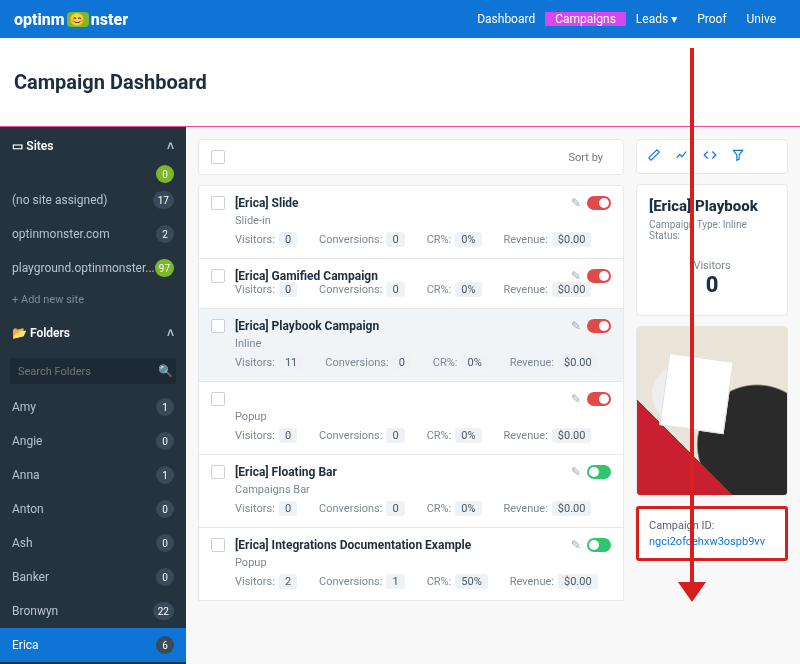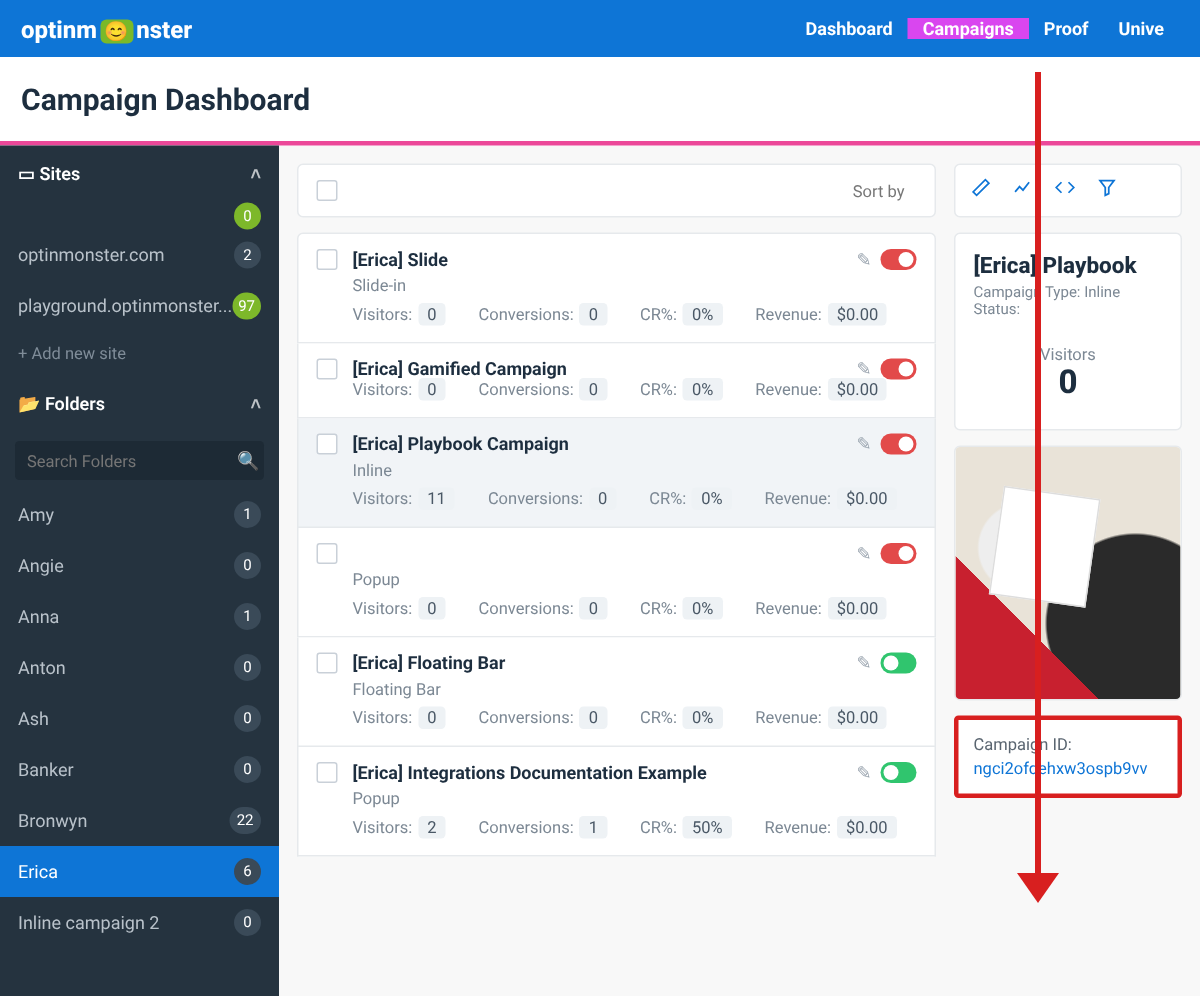--- a/index.html
+++ b/index.html
@@ -1,23 +1,23 @@
 <!DOCTYPE html>
 <html><head>
 <meta charset="utf-8">
 <style>
 *{box-sizing:border-box;margin:0;padding:0;font-family:-apple-system,BlinkMacSystemFont,"Segoe UI",Roboto,sans-serif}
 body{background:#f8f8f8;width:800px;height:664px;overflow:hidden;font-size:12px;color:#333}
 .topbar{background:#0e75d6;height:38px;display:flex;align-items:center;padding:0 14px;color:#fff}
-.logo{font-weight:800;font-size:16px;display:flex;align-items:flex-end;gap:2px}
+.logo{font-weight:800;font-size:16px;display:flex;align-items:center;gap:2px}
 .logo .smile{background:#7ab929;border-radius:4px;padding:0 3px;font-size:13px}
 .topnav{margin-left:auto;display:flex;gap:0;font-size:12px}
-.topnav a{color:#fff;text-decoration:none;padding:0 10px;font-weight:700}
+.topnav a{color:#fff;text-decoration:none;padding:0 10px;font-weight:400}
 .topnav a.active{background:#d946ef}
-.pagehdr{background:#fff;padding:16px 14px;border-bottom:3px solid #ec4899}
+.pagehdr{background:#fff;padding:32px 14px;border-bottom:1px solid #ec4899}
 .pagehdr h1{font-size:20px;color:#1d2e3f;font-weight:700}
 .workspace{display:flex;height:calc(664px - 38px - 52px)}
 .sidebar{width:186px;background:#25333f;color:#cfd6dc;overflow-y:auto;font-size:12px}
 .sidehdr{display:flex;align-items:center;padding:12px 12px;color:#fff;font-weight:600}
 .sidehdr .chev{margin-left:auto;opacity:.7}
 .siderow{display:flex;align-items:center;padding:8px 12px;cursor:pointer;color:#b9c2ca}
 .siderow.selected{background:#0e75d6;color:#fff}
 .badge{margin-left:auto;min-width:18px;height:18px;border-radius:9px;background:#3a4a58;color:#fff;font-size:10px;display:flex;align-items:center;justify-content:center;padding:0 5px}
 .badge.green{background:#7db82a}
 .badge.lonely{margin-left:auto;margin-right:12px}
@@ -70,20 +70,21 @@
 svg.ic{width:14px;height:14px;stroke:currentColor;fill:none;stroke-width:2}
 </style>
 </head>
 <body>
 
 <div class="topbar">
   <div class="logo">optinm<span class="smile">😊</span>nster</div>
   <nav class="topnav">
     <a>Dashboard</a>
     <a class="active">Campaigns</a>
+    <a><span>Leads</span> <span>▾</span></a>
     <a>Proof</a>
     <a>Unive</a>
   </nav>
 </div>
 
 <div class="pagehdr">
   <h1>Campaign Dashboard</h1>
 </div>
 
 <div class="workspace">
@@ -91,20 +92,24 @@
     <div class="sidehdr">
       <span>▭</span>&nbsp;
       <span>Sites</span>
       <span class="chev">˄</span>
     </div>
     <div style="display:flex">
         <span class="badge green lonely">0</span>
       </div>
     <div id="sites-list">
         <div class="siderow">
+          <span>(no site assigned)</span>
+          <span class="badge">17</span>
+        </div>
+        <div class="siderow">
           <span>optinmonster.com</span>
           <span class="badge">2</span>
         </div>
         <div class="siderow">
           <span>playground.optinmonster...</span>
           <span class="badge green">97</span>
         </div>
       </div>
     <div class="addsite">+ Add new site</div>
 
@@ -232,21 +237,21 @@
           </div>
           <div class="card">
             <div class="crow1">
               <div class="cb"></div>
               <span class="ctitle">[Erica] Floating Bar</span>
               <div class="cactions">
                 <span class="editic">✎</span>
                 <div class="toggle on"></div>
               </div>
             </div>
-            <div class="subtype">Floating Bar</div>
+            <div class="subtype">Campaigns Bar</div>
             <div class="stats">
               <span>Visitors:<span class="val">0</span></span>
               <span>Conversions:<span class="val">0</span></span>
               <span>CR%:<span class="val">0%</span></span>
               <span>Revenue:<span class="val">$0.00</span></span>
             </div>
           </div>
           <div class="card">
             <div class="crow1">
               <div class="cb"></div>

